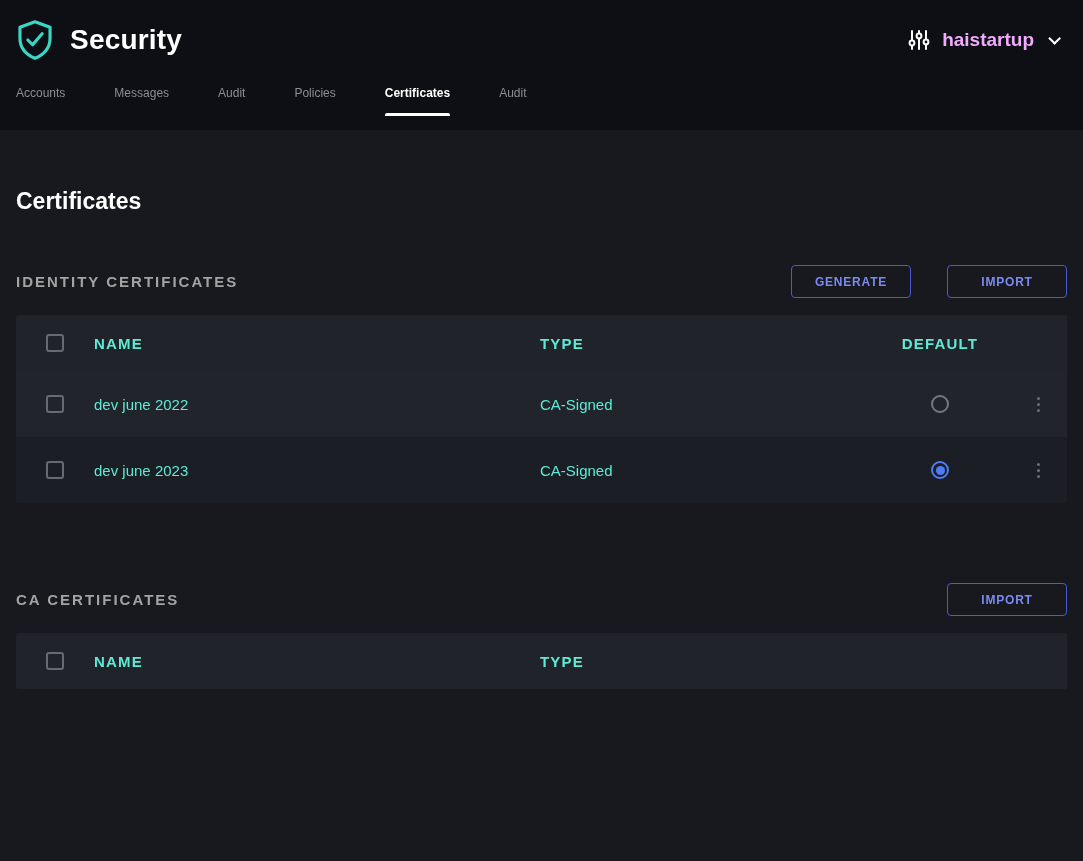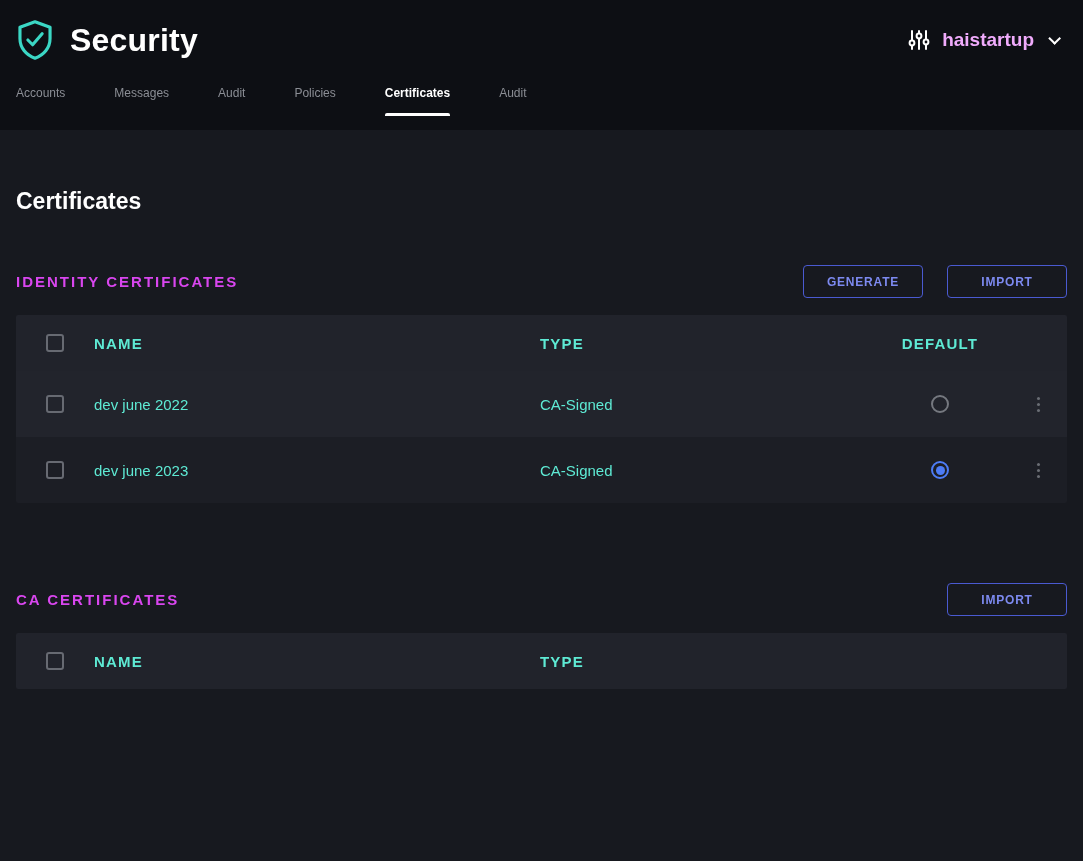--- a/index.html
+++ b/index.html
@@ -13,21 +13,21 @@
   .header-wrap { background: #0d0f14; }
   .topbar {
     height: 80px;
     display: flex;
     align-items: center;
     justify-content: space-between;
     padding: 0 26px 0 16px;
   }
   .brand { display: flex; align-items: center; gap: 16px; }
   .shield-icon { width: 38px; height: 42px; display: inline-flex; }
-  .app-title { color: #ffffff; font-size: 32px; font-weight: 700; letter-spacing: 0.2px; }
+  .app-title { color: #ffffff; font-size: 28px; font-weight: 700; letter-spacing: 0.2px; }
   .account {
     display: flex; align-items: center; gap: 12px;
     color: #f0abfc; font-size: 19px; font-weight: 600;
     cursor: pointer;
   }
   .sliders-icon { width: 22px; height: 22px; display: inline-flex; }
   .chevron {
     width: 9px; height: 9px;
     border-right: 2px solid #ffffff;
     border-bottom: 2px solid #ffffff;
@@ -66,26 +66,26 @@
     font-weight: 700;
   }
   .section-head {
     display: flex;
     align-items: center;
     justify-content: space-between;
   }
   .section-head.identity { margin-top: 50px; }
   .section-head.ca { margin-top: 80px; }
   .section-title {
-    color: #d946ef;
+    color: #a3a3a3;
     font-size: 15px;
     font-weight: 600;
     letter-spacing: 2px;
   }
-  .section-actions { display: flex; gap: 24px; }
+  .section-actions { display: flex; gap: 36px; }
   .btn {
     background: transparent;
     border: 1px solid #4a5ad1;
     color: #7d8af0;
     font-family: inherit;
     font-size: 12px;
     font-weight: 600;
     letter-spacing: 0.8px;
     border-radius: 4px;
     min-width: 120px;

